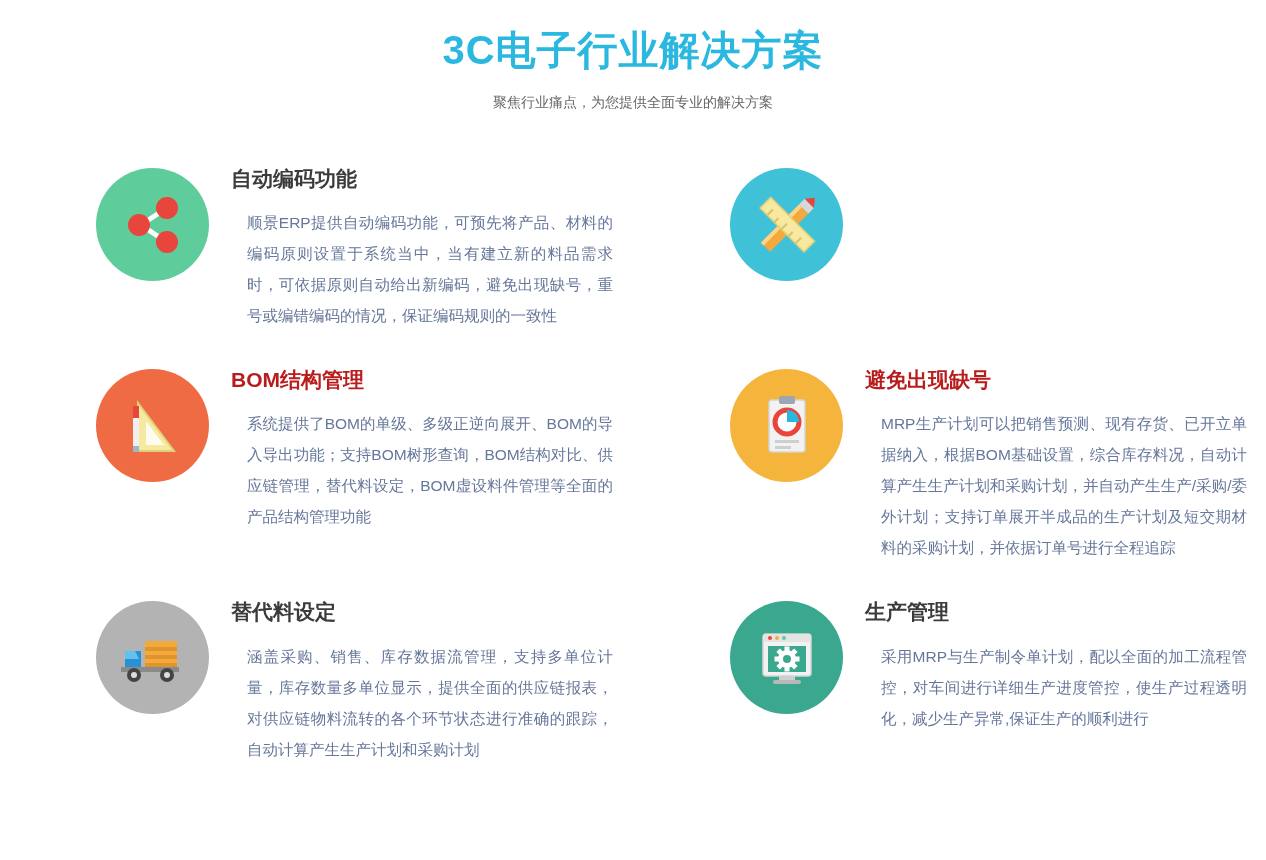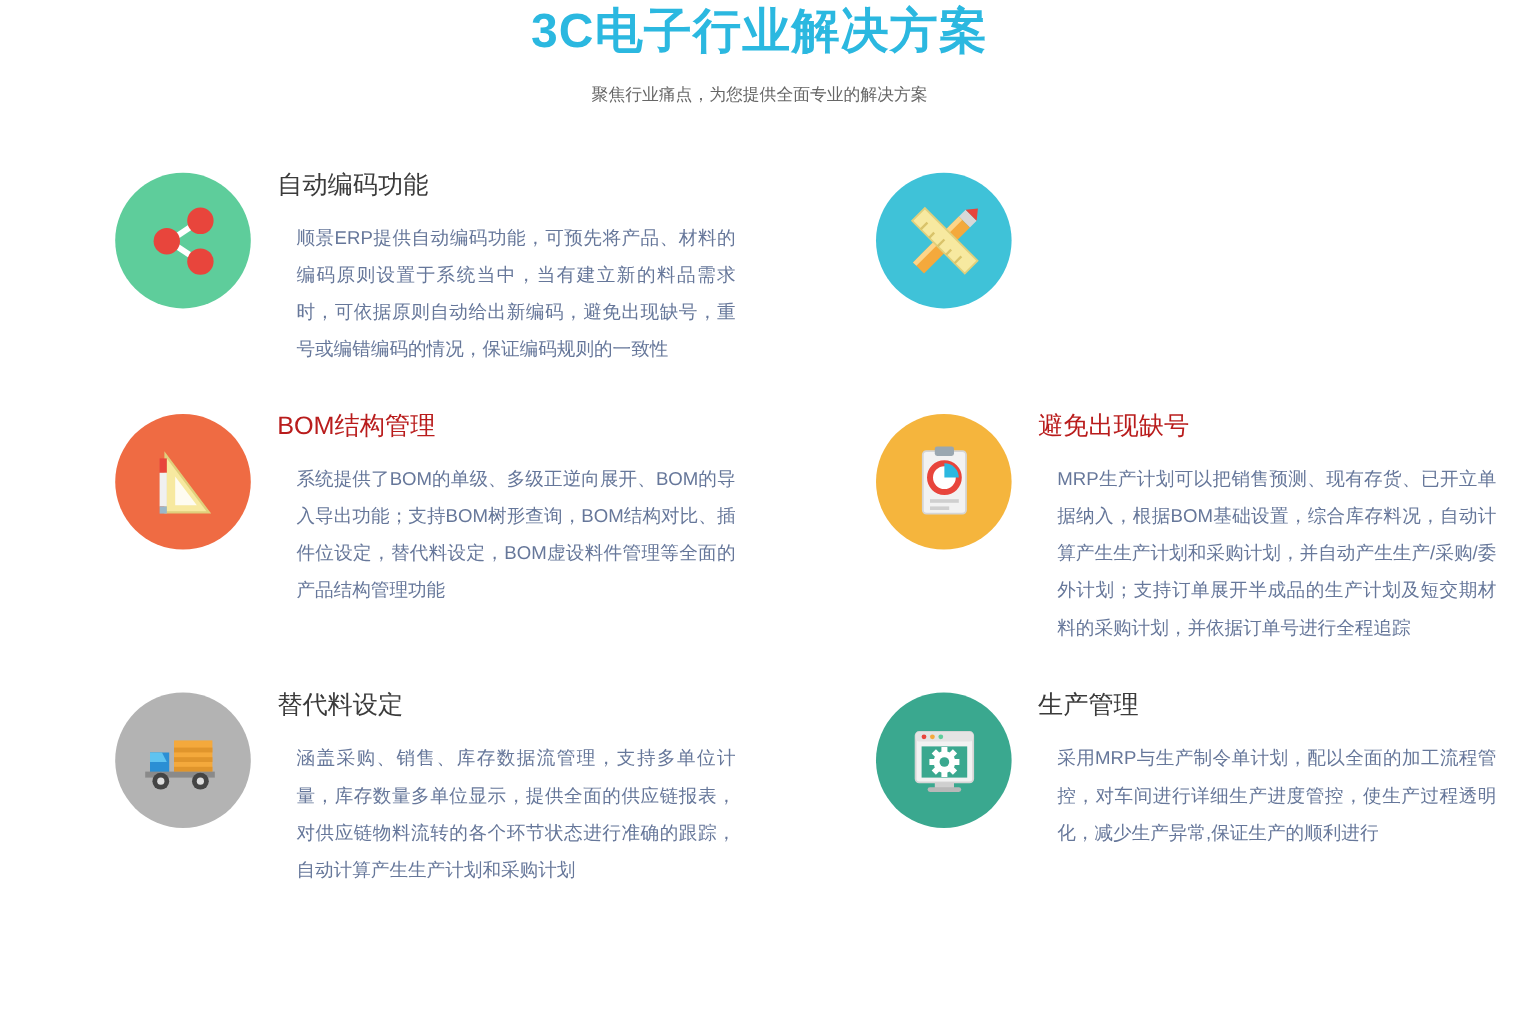--- a/index.html
+++ b/index.html
@@ -12,21 +12,21 @@
     font-family: "Liberation Sans", "DejaVu Sans", sans-serif;
   }
   .page {
     position: relative;
     width: 1266px;
     height: 860px;
     overflow: hidden;
     background: #ffffff;
   }
   .header {
-    padding-top: 0;
+    padding-top: 24px;
     text-align: center;
   }
   .main-title {
     font-size: 40px;
     font-weight: bold;
     color: #2bb8e0;
     letter-spacing: 1px;
     line-height: 1.3;
     margin: 0;
   }
@@ -59,21 +59,21 @@
     justify-content: center;
     margin-top: 4px;
   }
   .card-body {
     padding-left: 22px;
     padding-top: 2px;
     max-width: 420px;
   }
   .card-title {
     font-size: 21px;
-    font-weight: normal;
+    font-weight: bold;
     color: #3b3b3b;
     margin: 0 0 14px 0;
     line-height: 1.2;
   }
   .card-text {
     font-size: 15.5px;
     color: #66779a;
     line-height: 2.0;
     margin: 16px;
     text-align: justify;
@@ -135,21 +135,21 @@
         <svg width="74" height="74" viewBox="0 0 74 74">
           <polygon points="22,62 58,62 22,14" fill="#f7e9a0" stroke="#e0cf7c" stroke-width="2"></polygon>
           <polygon points="30,56 48,56 30,32" fill="#ffffff" opacity="0.85"></polygon>
           <rect x="17" y="17" width="6" height="12" fill="#e8453c"></rect>
           <rect x="17" y="29" width="6" height="28" fill="#f0f0f0"></rect>
           <rect x="17" y="57" width="6" height="6" fill="#9bb7c9"></rect>
         </svg>
       </div>
       <div class="card-body">
         <h2 class="card-title">BOM结构管理</h2>
-        <p class="card-text">系统提供了BOM的单级、多级正逆向展开、BOM的导入导出功能；支持BOM树形查询，BOM结构对比、插件位设定，替代料设定，BOM虚设料件管理等全面的产品结构管理功能</p>
+        <p class="card-text">系统提供了BOM的单级、多级正逆向展开、BOM的导入导出功能；支持BOM树形查询，BOM结构对比、供应链管理，替代料设定，BOM虚设料件管理等全面的产品结构管理功能</p>
       </div>
     </div>
 
     <div class="card row2">
       <div class="icon-wrap" style="background:#f5b53d;">
         <svg width="72" height="72" viewBox="0 0 72 72">
           <rect x="18" y="10" width="36" height="52" rx="3" fill="#f2f2f2" stroke="#d5d5d5" stroke-width="1.5"></rect>
           <rect x="28" y="6" width="16" height="8" rx="2" fill="#9aa7b0"></rect>
           <circle cx="36" cy="32" r="12" fill="#ffffff" stroke="#e8453c" stroke-width="5"></circle>
           <path d="M36 20 A12 12 0 0 1 48 32 L36 32 Z" fill="#2bb8e0"></path>

